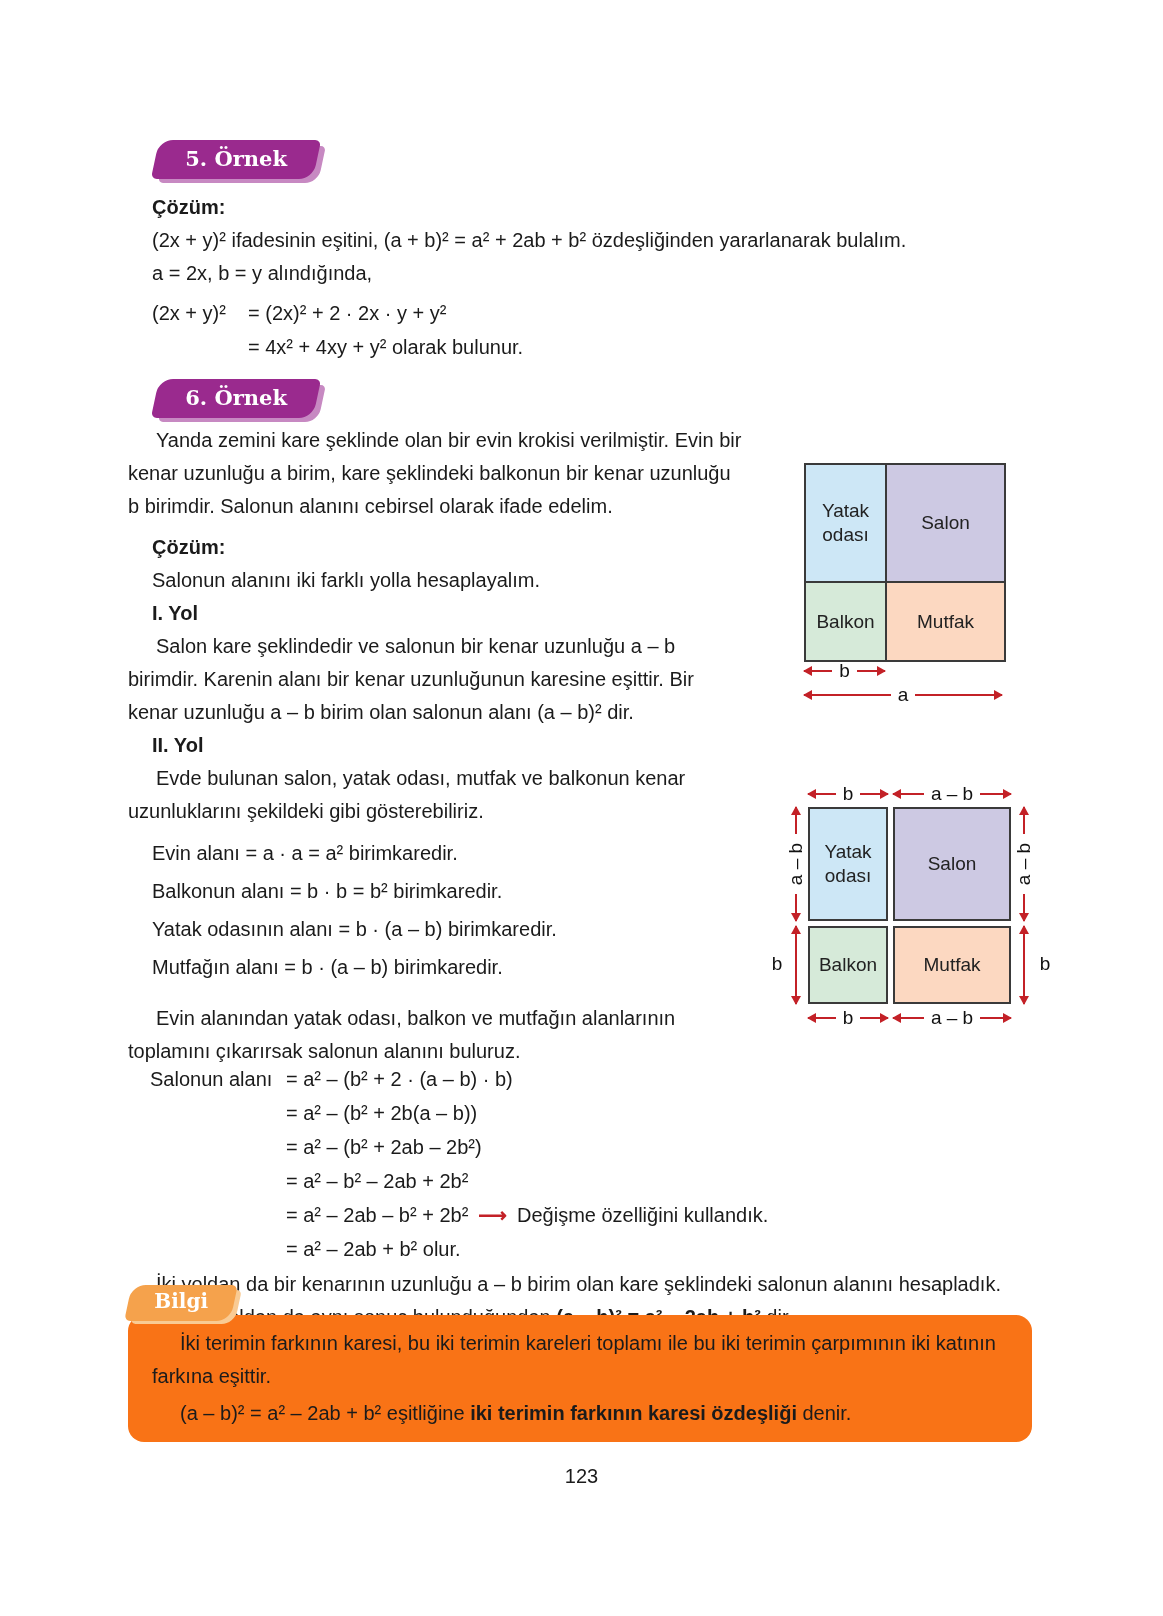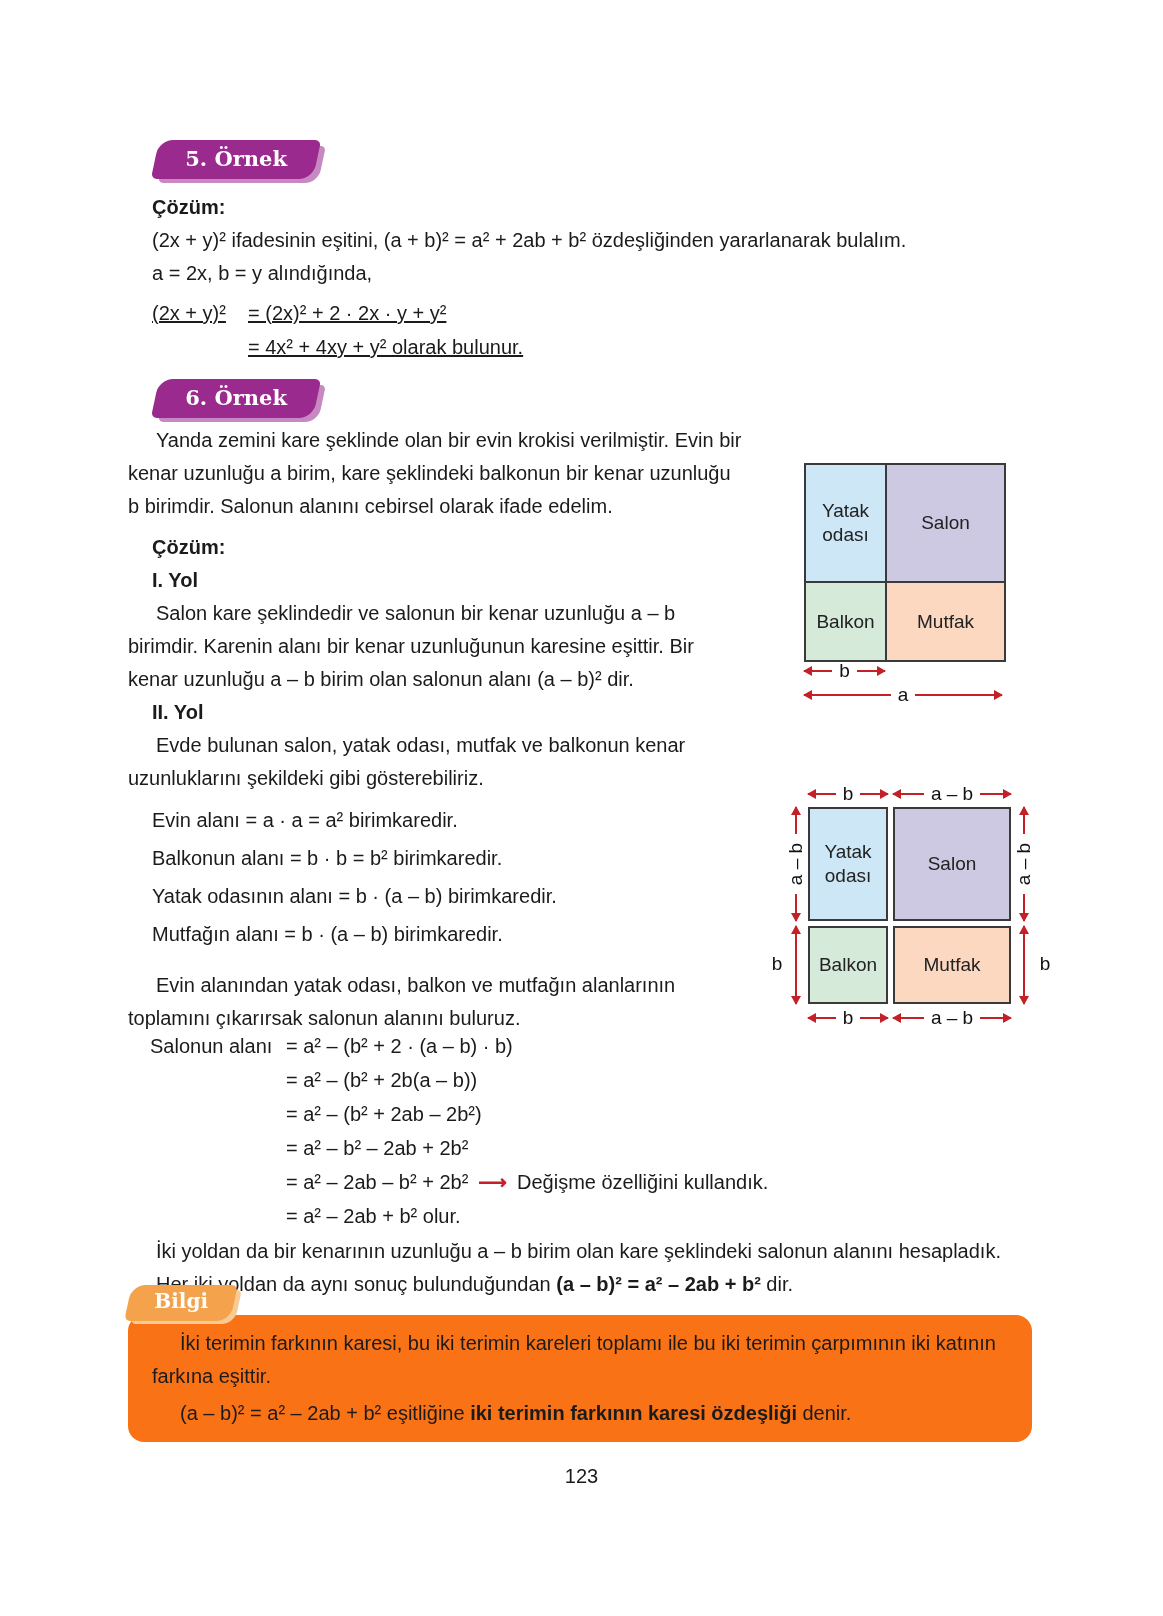--- a/index.html
+++ b/index.html
@@ -25,21 +25,21 @@
     box-shadow:7px 5px 0 -1px #c789c2;
   }
   .badge .unskew { display:inline-block; transform:skewX(12deg); }
   .badge.orange {
     background:#f5a24c; font-size:20px; padding:3px 26px 6px;
     box-shadow:6px 4px 0 -1px #f9cb94;
   }
 
   
   .eqgrid { display:grid; column-gap:8px; }
-  .eqgrid.e5 { grid-template-columns:88px auto; margin-left:24px; margin-top:6px; line-height:34px;text-decoration:underline; }
+  .eqgrid.e5 { grid-template-columns:88px auto; margin-left:24px; margin-top:6px; line-height:34px; }
   .eqgrid.salon { grid-template-columns:128px auto; margin-left:22px; margin-top:-6px; line-height:34px; }
   .red-arrow { color:#c32127; font-weight:bold; margin:0 10px; }
 
   
   .info { position:absolute; left:128px; top:1285px; width:904px; }
   .info-box {
     background:#f97316; border-radius:16px; margin-top:-6px;
     padding:12px 24px 12px; position:relative; z-index:0;
   }
   .info .badge { position:relative; z-index:1; }
@@ -123,20 +123,21 @@
       <span>= (2x)² + 2 · 2x · y + y²</span>
       <span></span>
       <span>= 4x² + 4xy + y² olarak bulunur.</span>
     </div>
 
     <div style="margin-top:15px; margin-left:27px;">
       <span class="badge"><span class="unskew">6. Örnek</span></span>
     </div>
     <p class="ind narrow" style="margin-top:6px;">Yanda zemini kare şeklinde olan bir evin krokisi verilmiştir. Evin bir kenar uzunluğu a birim, kare şeklindeki balkonun bir kenar uzunluğu b birimdir. Salonun alanını cebirsel olarak ifade edelim.</p>
     <p class="ml bold" style="margin-top:8px;">Çözüm:</p>
+    <p class="ml">Salonun alanını iki farklı yolla hesaplayalım.</p>
     <p class="ml bold">I. Yol</p>
     <p class="ind narrow">Salon kare şeklindedir ve salonun bir kenar uzunluğu a – b birimdir. Karenin alanı bir kenar uzunluğunun karesine eşittir. Bir kenar uzunluğu a – b birim olan salonun alanı (a – b)² dir.</p>
     <p class="ml bold">II. Yol</p>
     <p class="ind narrow">Evde bulunan salon, yatak odası, mutfak ve balkonun kenar uzunluklarını şekildeki gibi gösterebiliriz.</p>
     <p class="ml" style="margin-top:9px;">Evin alanı = a · a = a² birimkaredir.</p>
     <p class="ml" style="margin-top:5px;">Balkonun alanı = b · b = b² birimkaredir.</p>
     <p class="ml" style="margin-top:5px;">Yatak odasının alanı = b · (a – b) birimkaredir.</p>
     <p class="ml" style="margin-top:5px;">Mutfağın alanı = b · (a – b) birimkaredir.</p>
     <p class="ind narrow" style="margin-top:18px;">Evin alanından yatak odası, balkon ve mutfağın alanlarının toplamını çıkarırsak salonun alanını buluruz.</p>
 

